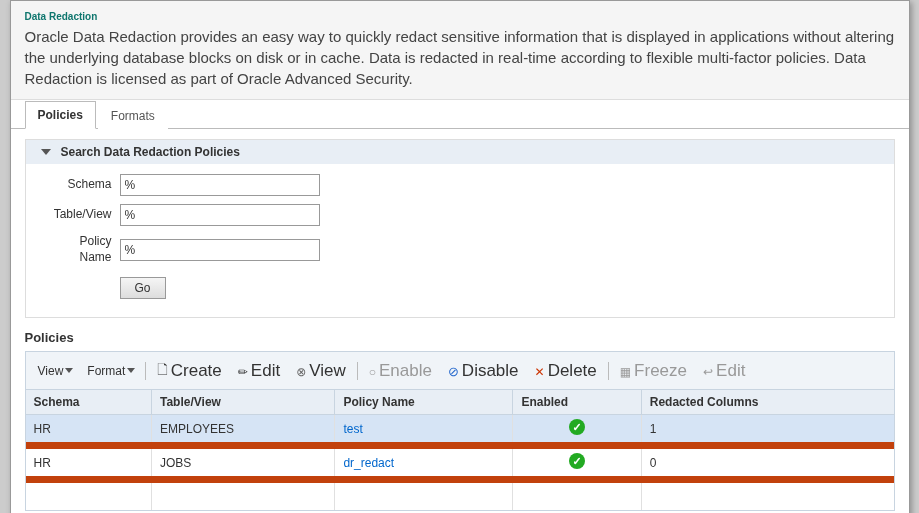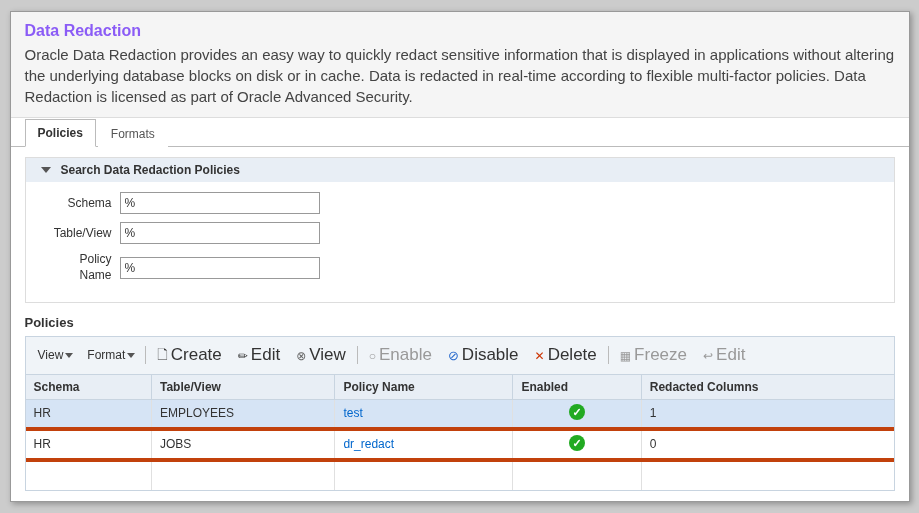--- a/index.html
+++ b/index.html
@@ -17,23 +17,23 @@
       background: #fff;
       border: 1px solid #999;
       box-shadow: 2px 2px 6px rgba(0,0,0,0.3);
     }
     .page-header {
       background: #f5f5f5;
       border-bottom: 1px solid #ddd;
       padding: 10px 14px 10px 14px;
     }
     .page-title {
-      font-size: 16px;
-      font-weight: bold;
-      color: #8b5cf6;
+      font-size: 10px;
+      font-weight: bold;
+      color: #0f766e;
       margin-bottom: 4px;
     }
     .page-desc {
       font-size: 15px;
       color: #444;
       line-height: 1.4;
     }
     .tabs-bar {
       background: #fff;
       border-bottom: 1px solid #bbb;
@@ -189,21 +189,21 @@
     thead th {
       padding: 5px 8px;
       text-align: left;
       border-right: 1px solid #c8d4e0;
       border-bottom: 1px solid #c8d4e0;
       font-weight: bold;
       color: #333;
     }
     thead th:last-child { border-right: none; }
     tbody tr {
-      border-bottom: 4px solid #c2410c;
+      border-bottom: 7px solid #c2410c;
     }
     tbody tr:last-child { border-bottom: none; }
     tbody tr.selected {
       background: #d6e4f5;
     }
     tbody td {
       padding: 4px 8px;
       border-right: 1px solid #e0e0e0;
       color: #333;
     }
@@ -270,20 +270,24 @@
           <label class="form-label">Schema</label>
           <input class="form-input" type="text" value="%" style="">
         </div>
         <div class="form-row">
           <label class="form-label">Table/View</label>
           <input class="form-input" type="text" value="%" style="">
         </div>
         <div class="form-row">
           <label class="form-label" style="line-height:1.3;">Policy<br>Name</label>
           <input class="form-input" type="text" value="%" style="">
+        </div>
+        <div class="form-row">
+          <label class="form-label"></label>
+          <button class="go-btn">Go</button>
         </div>
       </div>
     </div>
 
     <div class="policies-section">
       <div class="section-title">Policies</div>
 
       <div class="toolbar">
         <button class="toolbar-dropdown">
           <span>View</span>

